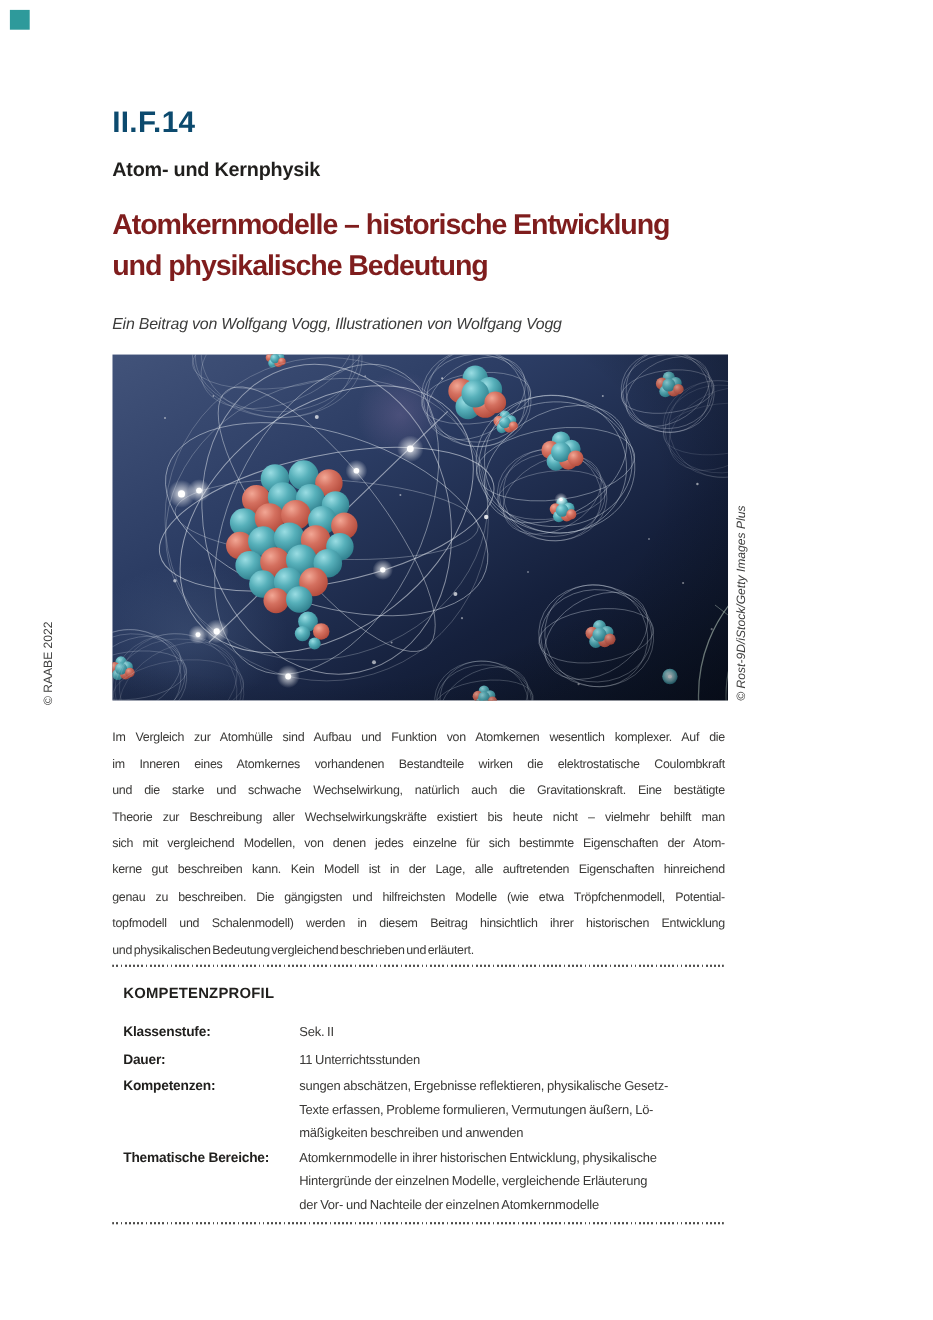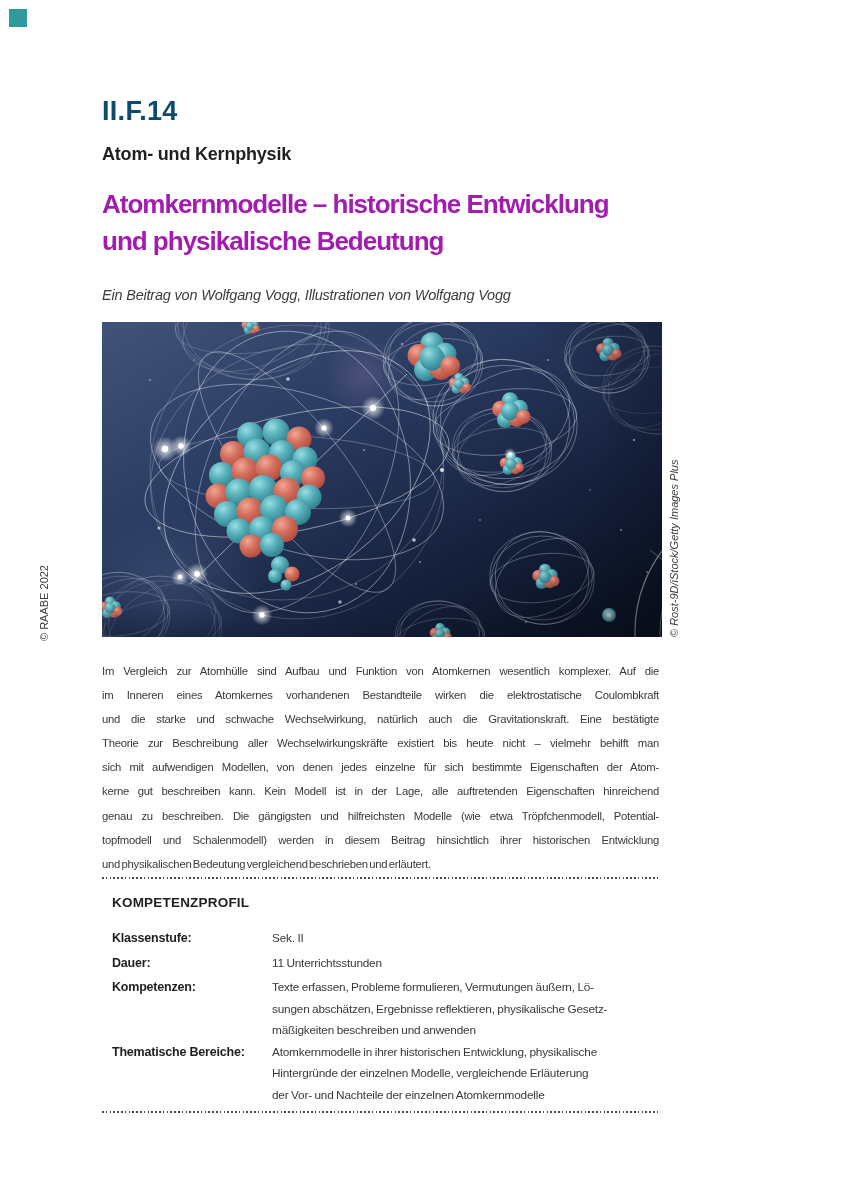--- a/index.html
+++ b/index.html
@@ -5,21 +5,21 @@
   html,body{margin:0;padding:0;}
   body{
     width:848px;height:1200px;position:relative;background:#ffffff;
     font-family:"Liberation Sans","DejaVu Sans",sans-serif;
     color:#1f1e1c;overflow:hidden;
   }
   .abs{position:absolute;}
   .corner-square{left:9px;top:9px;width:18px;height:18px;background:#2E9A9B;}
   .kicker{left:102px;top:97px;font-size:27px;font-weight:bold;color:#0c4a6e;line-height:28px;letter-spacing:.3px;}
   .subject{left:102px;top:144px;font-size:18px;font-weight:bold;color:#201f1d;letter-spacing:-.2px;}
-  .title{left:102px;top:186px;font-size:26px;font-weight:bold;line-height:37px;color:#a21caf;letter-spacing:-1px;}
+  .title{left:102px;top:186px;font-size:26px;font-weight:bold;line-height:37px;color:#7f1d1d;letter-spacing:-1px;}
   .byline{left:102px;top:287px;font-size:14.5px;color:#3c3c3b;letter-spacing:-.2px;font-style:italic;}
   .figure{left:102px;top:322px;width:560px;height:315px;overflow:hidden;}
   .figure svg{display:block;}
   .credit-right{
     left:668px;top:637px;transform:rotate(-90deg);transform-origin:0 0;
     font-size:11px;font-style:italic;color:#3c3c3b;white-space:nowrap;letter-spacing:0;
   }
   .credit-left{
     left:38px;top:641px;transform:rotate(-90deg);transform-origin:0 0;
     font-size:11px;color:#3c3c3b;white-space:nowrap;
@@ -237,21 +237,21 @@
 </div>
 
 <div class="abs credit-right">© Rost-9D/iStock/Getty Images Plus</div>
 <div class="abs credit-left">© RAABE 2022</div>
 
 <div class="abs intro">
   <div class="line">Im Vergleich zur Atomhülle sind Aufbau und Funktion von Atomkernen wesentlich komplexer. Auf die</div>
   <div class="line">im Inneren eines Atomkernes vorhandenen Bestandteile wirken die elektrostatische Coulombkraft</div>
   <div class="line">und die starke und schwache Wechselwirkung, natürlich auch die Gravitationskraft. Eine bestätigte</div>
   <div class="line">Theorie zur Beschreibung aller Wechselwirkungskräfte existiert bis heute nicht – vielmehr behilft man</div>
-  <div class="line">sich mit aufwendigen Modellen, von denen jedes einzelne für sich bestimmte Eigenschaften der Atom-</div>
+  <div class="line">sich mit vergleichend Modellen, von denen jedes einzelne für sich bestimmte Eigenschaften der Atom-</div>
   <div class="line">kerne gut beschreiben kann. Kein Modell ist in der Lage, alle auftretenden Eigenschaften hinreichend</div>
   <div class="line">genau zu beschreiben. Die gängigsten und hilfreichsten Modelle (wie etwa Tröpfchenmodell, Potential-</div>
   <div class="line">topfmodell und Schalenmodell) werden in diesem Beitrag hinsichtlich ihrer historischen Entwicklung</div>
   <div class="line last">und physikalischen Bedeutung vergleichend beschrieben und erläutert.</div>
 </div>
 
 <div class="abs rule rule-1"></div>
 
 <div class="abs profile-heading">KOMPETENZPROFIL</div>
 
@@ -260,22 +260,22 @@
     <span class="profile-label">Klassenstufe:</span>
     <span class="profile-value">Sek. II</span>
   </div>
   <div class="profile-row gap">
     <span class="profile-label">Dauer:</span>
     <span class="profile-value">11 Unterrichtsstunden</span>
   </div>
   <div class="profile-row">
     <span class="profile-label">Kompetenzen:</span>
     <span class="profile-value">
+      <div>sungen abschätzen, Ergebnisse reflektieren, physikalische Gesetz-</div>
       <div>Texte erfassen, Probleme formulieren, Vermutungen äußern, Lö-</div>
-      <div>sungen abschätzen, Ergebnisse reflektieren, physikalische Gesetz-</div>
       <div>mäßigkeiten beschreiben und anwenden</div>
     </span>
   </div>
   <div class="profile-row">
     <span class="profile-label">Thematische Bereiche:</span>
     <span class="profile-value">
       <div>Atomkernmodelle in ihrer historischen Entwicklung, physikalische</div>
       <div>Hintergründe der einzelnen Modelle, vergleichende Erläuterung</div>
       <div>der Vor- und Nachteile der einzelnen Atomkernmodelle</div>
     </span>

